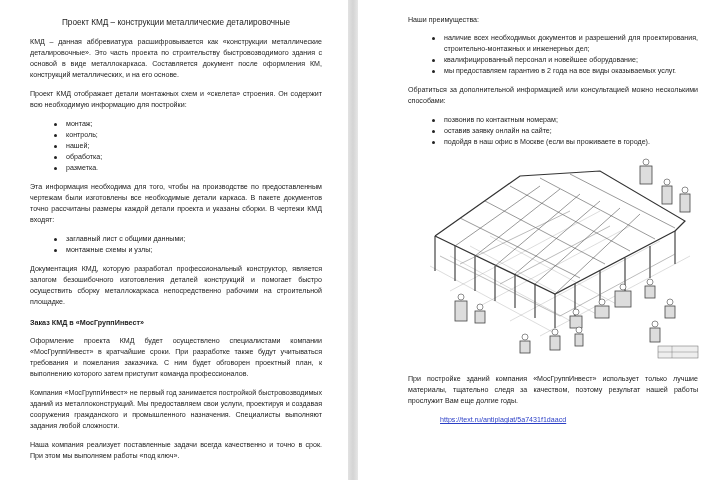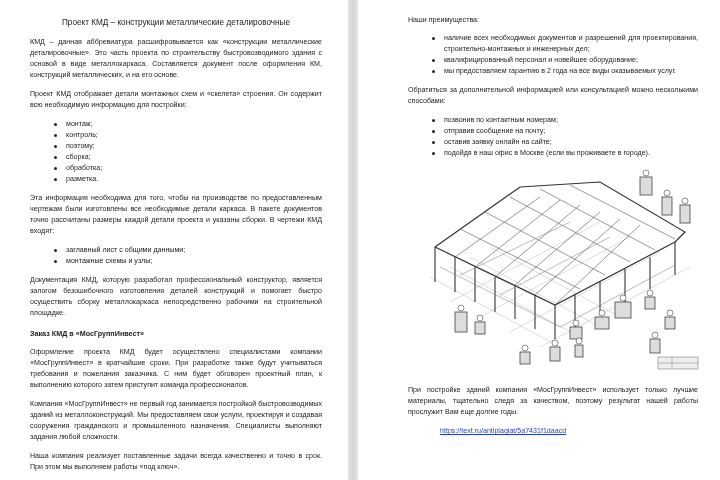--- a/index.html
+++ b/index.html
@@ -48,22 +48,21 @@
 <body>
 
 <div class="page" id="page-left">
   <div class="content">
     <h1>Проект КМД – конструкции металлические деталировочные</h1>
     <p>КМД – данная аббревиатура расшифровывается как «конструкции металлические деталировочные». Это часть проекта по строительству быстровозводимого здания с основой в виде металлокаркаса. Составляется документ после оформления КМ, конструкций металлических, и на его основе.</p>
     <p>Проект КМД отображает детали монтажных схем и «скелета» строения. Он содержит всю необходимую информацию для постройки:</p>
     <ul>
       <li><span class="bullet"></span><span>монтаж;</span></li>
       <li><span class="bullet"></span><span>контроль;</span></li>
-      <li><span class="bullet"></span><span>поэтому;</span></li>
-      <li><span class="bullet"></span><span>сборка;</span></li>
+      <li><span class="bullet"></span><span>нашей;</span></li>
       <li><span class="bullet"></span><span>обработка;</span></li>
       <li><span class="bullet"></span><span>разметка.</span></li>
     </ul>
     <p>Эта информация необходима для того, чтобы на производстве по предоставленным чертежам были изготовлены все необходимые детали каркаса. В пакете документов точно рассчитаны размеры каждой детали проекта и указаны сборки. В чертежи КМД входят:</p>
     <ul>
       <li><span class="bullet"></span><span>заглавный лист с общими данными;</span></li>
       <li><span class="bullet"></span><span>монтажные схемы и узлы;</span></li>
     </ul>
     <p>Документация КМД, которую разработал профессиональный конструктор, является залогом безошибочного изготовления деталей конструкций и помогает быстро осуществить сборку металлокаркаса непосредственно рабочими на строительной площадке.</p>
     <h2>Заказ КМД в «МосГруппИнвест»</h2>
@@ -79,21 +78,20 @@
   <div class="content">
     <p class="intro-label">Наши преимущества:</p>
     <ul>
       <li><span class="bullet"></span><span>наличие всех необходимых документов и разрешений для проектирования, строительно-монтажных и инженерных дел;</span></li>
       <li><span class="bullet"></span><span>квалифицированный персонал и новейшее оборудование;</span></li>
       <li><span class="bullet"></span><span>мы предоставляем гарантию в 2 года на все виды оказываемых услуг.</span></li>
     </ul>
     <p>Обратиться за дополнительной информацией или консультацией можно несколькими способами:</p>
     <ul>
       <li><span class="bullet"></span><span>позвонив по контактным номерам;</span></li>
-      <li><span class="bullet"></span><span>отправив сообщение на почту;</span></li>
       <li><span class="bullet"></span><span>оставив заявку онлайн на сайте;</span></li>
       <li><span class="bullet"></span><span>подойдя в наш офис в Москве (если вы проживаете в городе).</span></li>
     </ul>
 
     <div class="figure">
       <svg viewBox="0 0 300 210" aria-label="isometric steel frame drawing">
         <g stroke="#444" stroke-width="0.7" fill="none">
 
           <g stroke="#aaa" stroke-width="0.4">
             <line x1="30" y1="110" x2="160" y2="180"></line>

